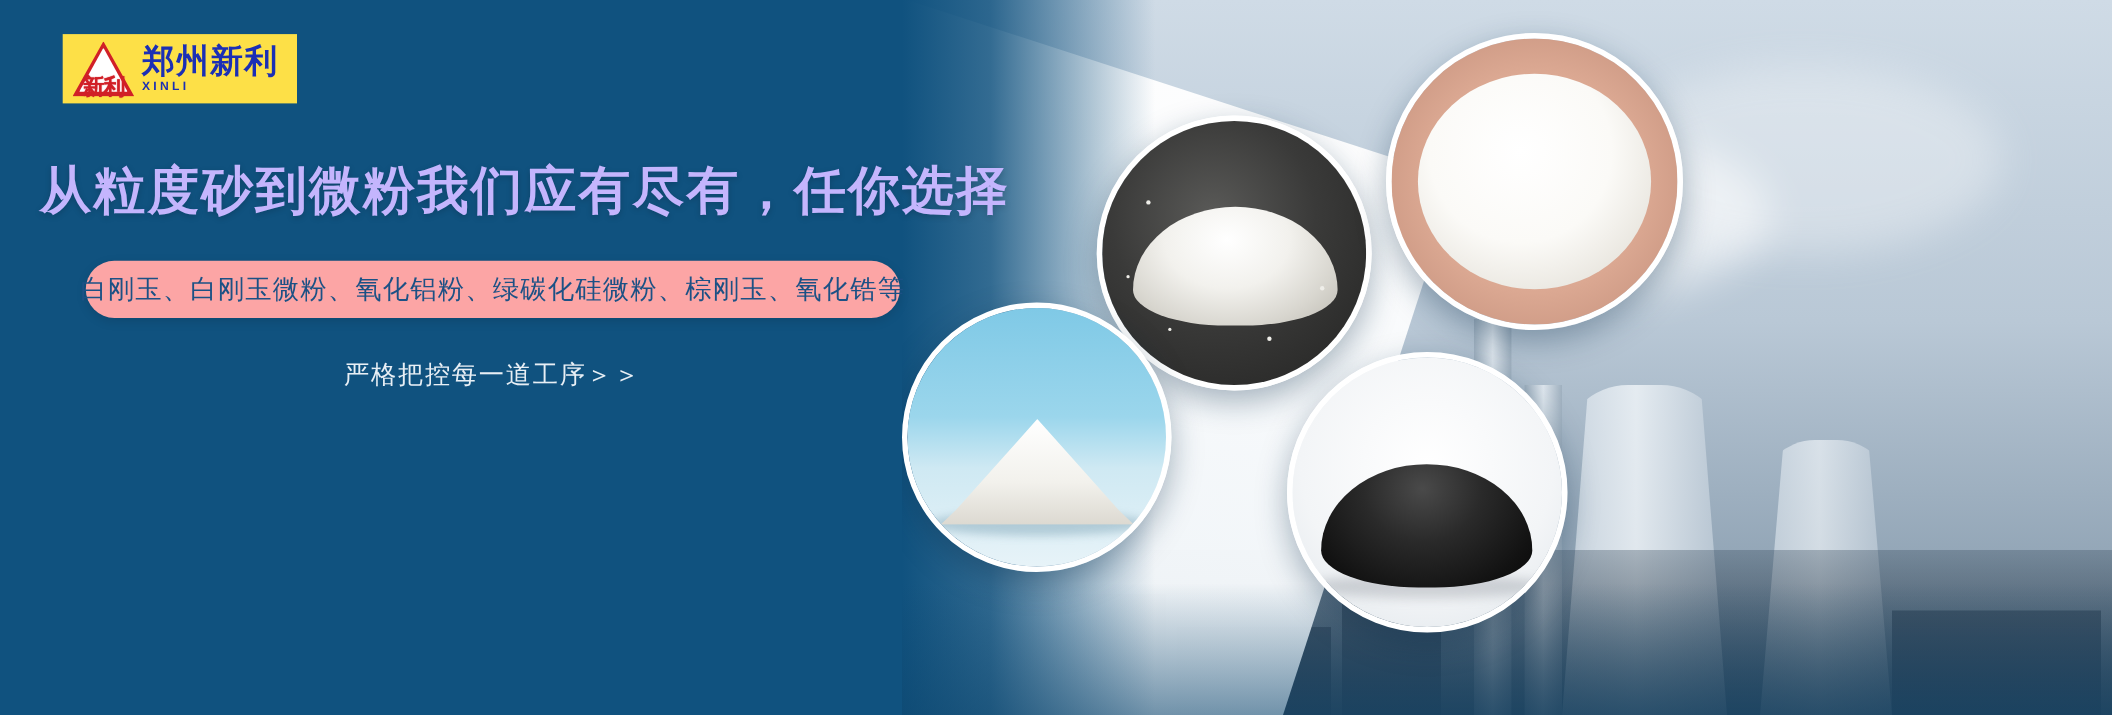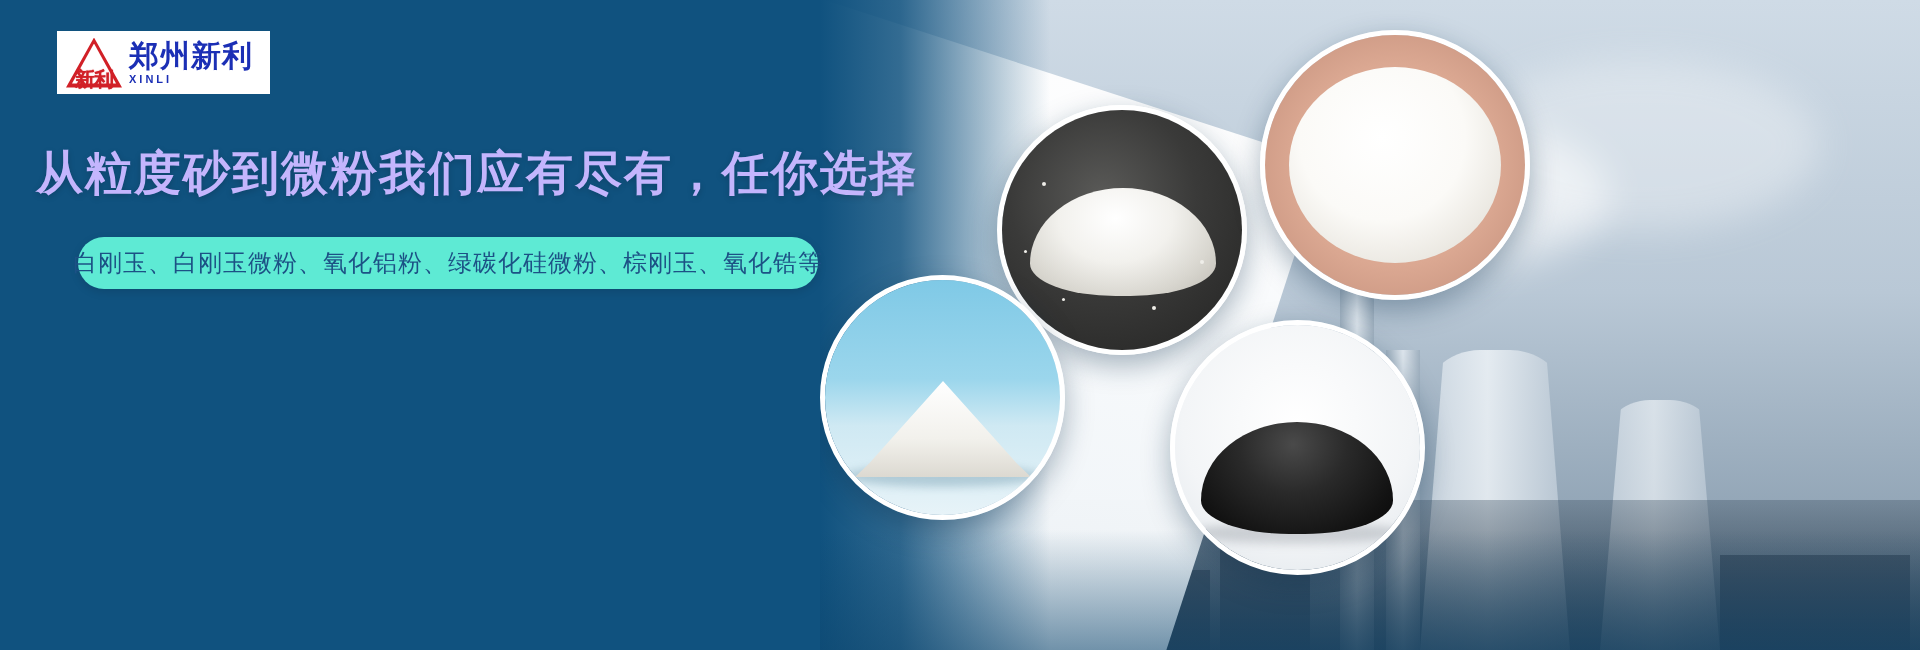--- a/index.html
+++ b/index.html
@@ -93,21 +93,21 @@
   
   .c-black{left:350px;top:320px;width:245px;height:245px;}
   .c-black .inner{background:radial-gradient(circle at 50% 40%,#ffffff 0%,#f3f5f7 60%,#dfe5ea 100%);}
   .c-black .pile{left:26px;bottom:36px;width:192px;height:112px;
     background:radial-gradient(ellipse at 48% 20%,#4a4a4a 0%,#2a2a2a 38%,#121212 78%,#080808 100%);}
   .c-black .shadow{position:absolute;left:16px;bottom:26px;width:212px;height:22px;border-radius:50%;
     background:rgba(90,100,110,.25);filter:blur(5px);}
 
   
   .logo-box{
-    position:absolute;left:57px;top:31px;width:213px;height:63px;background:#ffffff;
+    position:absolute;left:57px;top:31px;width:213px;height:63px;background:#fde047;
     display:flex;align-items:center;padding:0 6px;box-sizing:border-box;
   }
   .logo-mark{position:relative;width:62px;height:56px;flex:0 0 62px;}
   .tri{
     position:absolute;left:3px;top:3px;width:56px;height:50px;
     background:#d12027;
     clip-path:polygon(50% 0,100% 100%,0 100%,0 100%,8% 88%,50% 12%,92% 88%,8% 88%,0 100%);
   }
   .tri-inner{
     position:absolute;left:9px;top:9px;width:44px;height:40px;background:#ffffff;
@@ -129,21 +129,21 @@
   }
 
   .headline{
     position:absolute;left:36px;top:144px;color:#c4b5fd;
     font-size:47px;font-weight:bold;letter-spacing:2px;line-height:58px;white-space:nowrap;
     text-shadow:0 2px 6px rgba(0,0,0,.18);
   }
 
   .pill{
     position:absolute;left:78px;top:237px;width:740px;height:52px;
-    background:#5eead4;border-radius:26px;
+    background:#fca5a5;border-radius:26px;
     display:flex;align-items:center;justify-content:center;
     box-shadow:0 3px 10px rgba(0,0,0,.12);
   }
   .pill-text{
     color:#1c5185;font-size:24px;letter-spacing:1px;white-space:nowrap;
   }
 
   .cta{
     position:absolute;left:78px;top:325px;width:740px;text-align:center;
     color:#e8eff5;font-size:23px;letter-spacing:1.5px;white-space:nowrap;
@@ -218,14 +218,17 @@
       <div class="logo-en">XINLI</div>
     </div>
   </div>
 
   <div class="headline">从粒度砂到微粉我们应有尽有，任你选择</div>
 
   <div class="pill">
     <span class="pill-text">白刚玉、白刚玉微粉、氧化铝粉、绿碳化硅微粉、棕刚玉、氧化锆等</span>
   </div>
 
+  <div class="cta">
+    <span>严格把控每一道工序</span><span class="arrows">＞＞</span>
+  </div>
 
 </div>
 
 </body></html>

